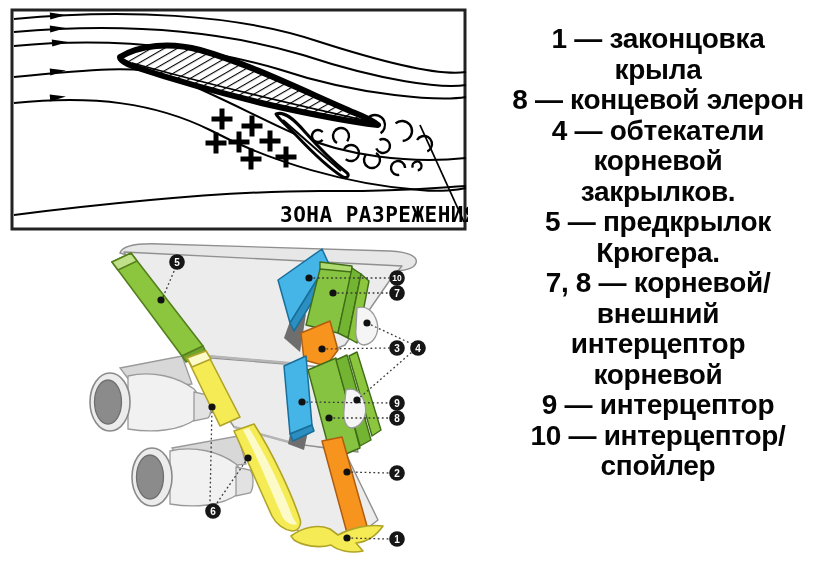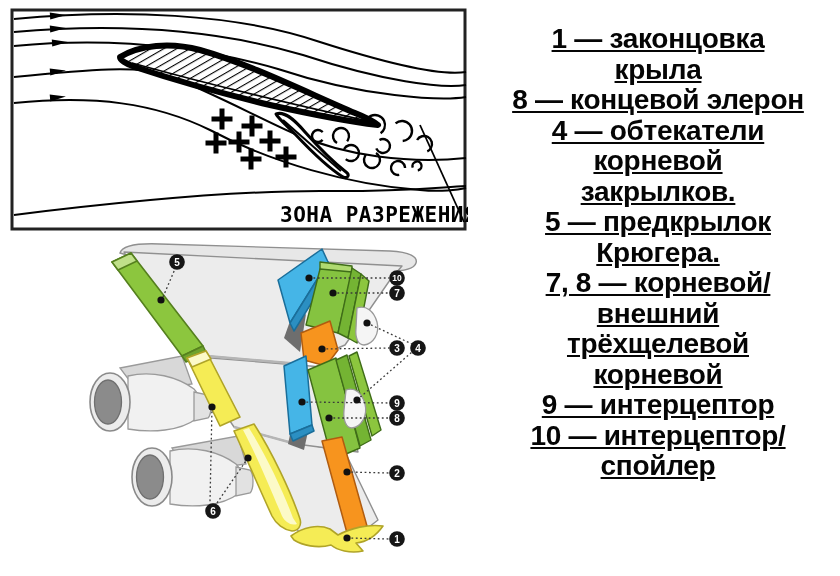--- a/index.html
+++ b/index.html
@@ -4,21 +4,21 @@
 <style>
   html,body{margin:0;padding:0;background:#ffffff;}
   .canvas{position:relative;width:840px;height:576px;background:#fff;overflow:hidden;
           font-family:"Liberation Sans",sans-serif;}
   .panel-svg{position:absolute;display:block;}
   #airfoil-svg{left:10px;top:8px;}
   #wing-svg{left:0px;top:230px;}
   .legend{position:absolute;left:480px;top:24px;width:356px;text-align:center;
           font-weight:bold;font-size:28px;line-height:30.5px;color:#050505;
           letter-spacing:-0.3px;}
-  .legend div{white-space:nowrap;text-decoration:underline;}
+  .legend div{white-space:nowrap;}
   .cap-text{font-family:"DejaVu Sans Mono",monospace;font-weight:bold;}
 </style>
 </head>
 <body>
 
 <div class="canvas">
 
   <svg id="airfoil-svg" class="panel-svg" width="458" height="224" viewBox="10 8 458 224">
     <defs>
       <pattern id="hatch" width="6.5" height="6.5" patternUnits="userSpaceOnUse" patternTransform="rotate(60)">
@@ -288,20 +288,20 @@
     <div>1 — законцовка</div>
     <div>крыла</div>
     <div>8 — концевой элерон</div>
     <div>4 — обтекатели</div>
     <div>корневой</div>
     <div>закрылков.</div>
     <div>5 — предкрылок</div>
     <div>Крюгера.</div>
     <div>7, 8 — корневой/</div>
     <div>внешний</div>
-    <div>трёхщелевой</div>
+    <div>интерцептор</div>
     <div>корневой</div>
     <div>9 — интерцептор</div>
     <div>10 — интерцептор/</div>
     <div>спойлер</div>
   </div>
 
 </div>
 
 </body></html>

